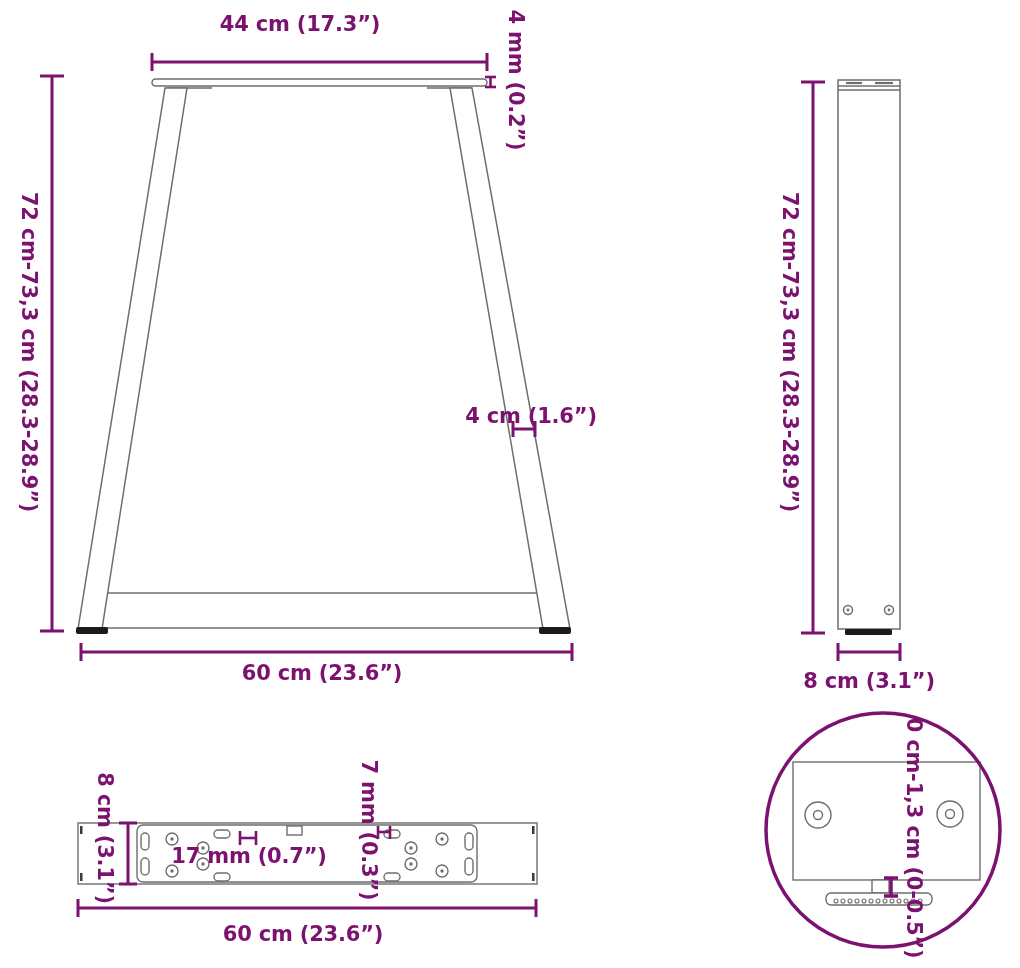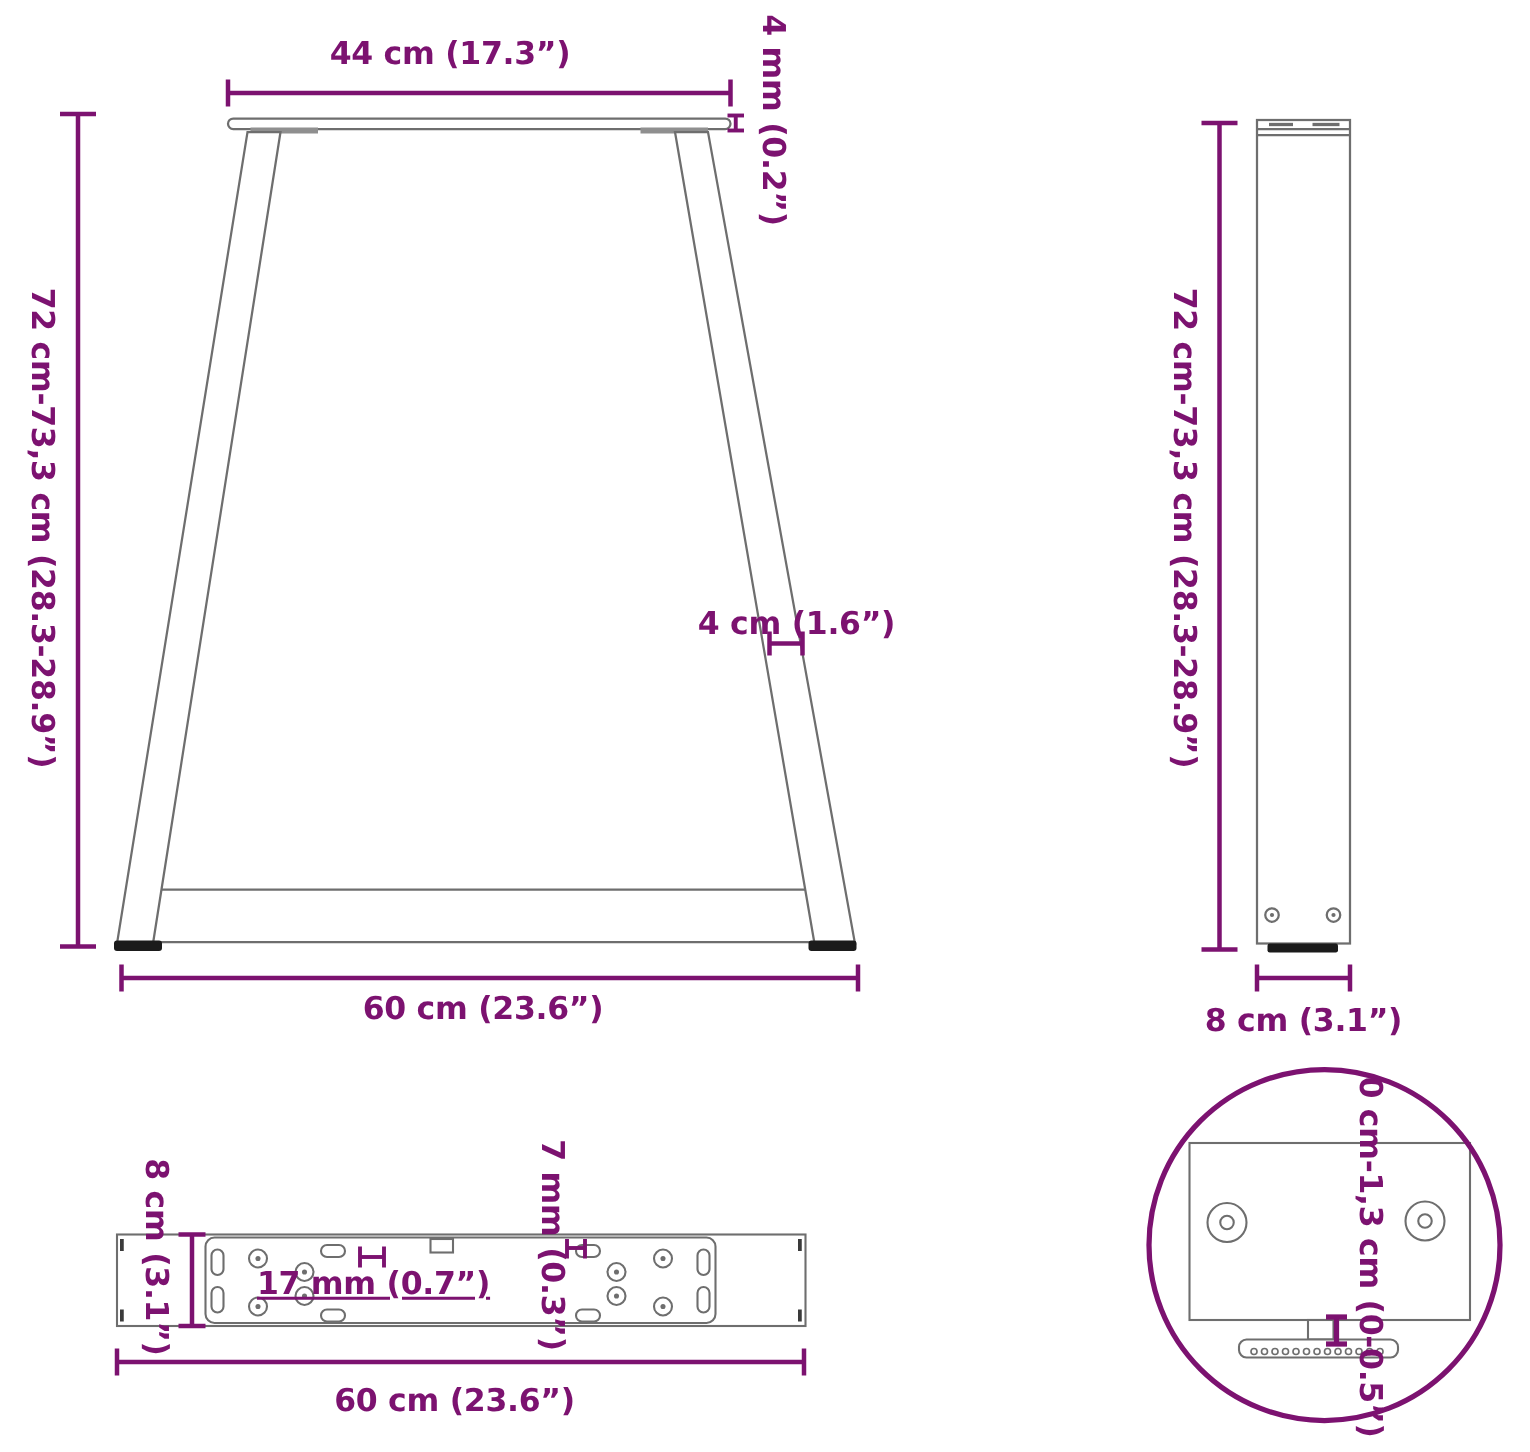--- a/index.html
+++ b/index.html
@@ -200,29 +200,29 @@
       </g>
 
       <g stroke-width="3.5">
         <line x1="891" y1="878" x2="891" y2="896"></line>
         <line x1="884" y1="878" x2="898" y2="878"></line>
         <line x1="884" y1="896" x2="898" y2="896"></line>
       </g>
     </g>
   </svg>
 
-  <div class="lbl" style="left:300px;top:36px;">44 cm (17.3”)</div>
+  <div class="lbl" style="left:300px;top:24px;">44 cm (17.3”)</div>
   <div class="lbl v" style="left:515px;top:80px;">4 mm (0.2”)</div>
   <div class="lbl v" style="left:28px;top:352px;">72 cm-73,3 cm (28.3-28.9”)</div>
   <div class="lbl" style="left:531px;top:416px;">4 cm (1.6”)</div>
   <div class="lbl" style="left:322px;top:673px;">60 cm (23.6”)</div>
 
   <div class="lbl v" style="left:789px;top:352px;">72 cm-73,3 cm (28.3-28.9”)</div>
   <div class="lbl" style="left:869px;top:681px;">8 cm (3.1”)</div>
 
   <div class="lbl v" style="left:104px;top:838px;">8 cm (3.1”)</div>
-  <div class="lbl" style="left:249px;top:856px;text-decoration:underline;">17 mm (0.7”)</div>
+  <div class="lbl" style="left:249px;top:856px;">17 mm (0.7”)</div>
   <div class="lbl v" style="left:368px;top:830px;">7 mm (0.3”)</div>
   <div class="lbl" style="left:303px;top:934px;">60 cm (23.6”)</div>
 
   <div class="lbl v" style="left:913px;top:838px;">0 cm-1,3 cm (0-0.5”)</div>
 
 </div>
 
 </body></html>

